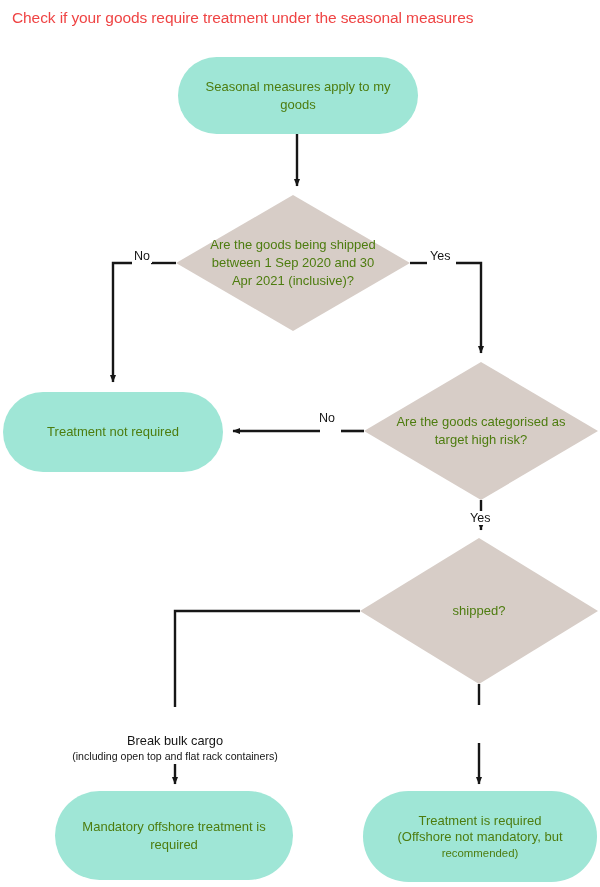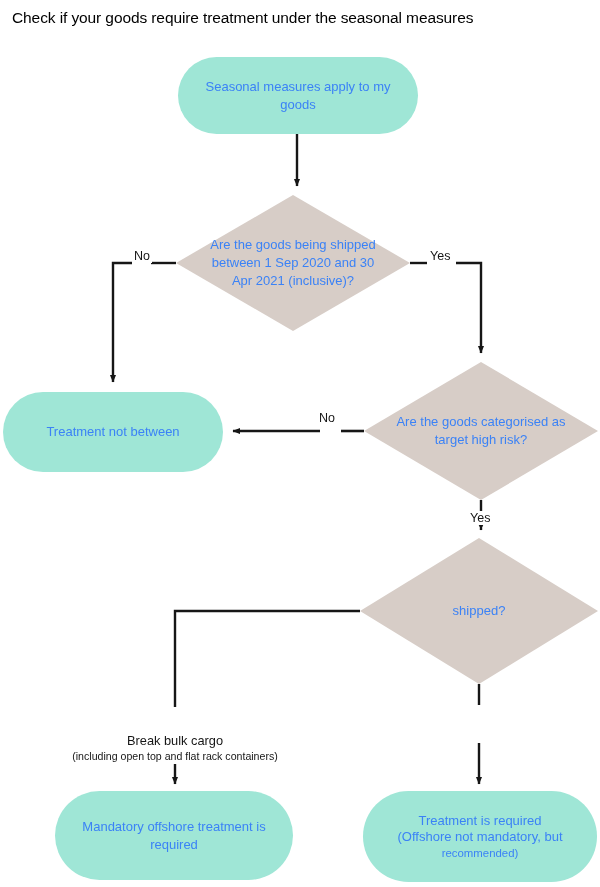--- a/index.html
+++ b/index.html
@@ -17,40 +17,40 @@
     height: 887px;
     background: #ffffff;
     overflow: hidden;
   }
   #flow-title {
     position: absolute;
     left: 12px;
     top: 8px;
     font-size: 15.5px;
     line-height: 20px;
-    color: #000000;
+    color: #ef4444;
     white-space: nowrap;
     letter-spacing: -0.1px;
   }
   svg#flow-canvas {
     position: absolute;
     left: 0;
     top: 0;
     width: 600px;
     height: 887px;
   }
   .node-label {
     position: absolute;
     display: flex;
     flex-direction: column;
     align-items: center;
     justify-content: center;
     text-align: center;
     pointer-events: none;
-    color: #3b82f6;
+    color: #4d7c0f;
   }
   .node-label .line {
     display: block;
     white-space: nowrap;
   }
   .terminator-text { font-size: 13px; line-height: 17.5px; }
   .decision-text   { font-size: 13px; line-height: 18px; }
   .edge-label {
     position: absolute;
     font-size: 12.5px;
@@ -137,21 +137,21 @@
     <span class="line">goods</span>
   </div>
 
   <div class="node-label decision-text" style="left:178px; top:195px; width:230px; height:136px;">
     <span class="line">Are the goods being shipped</span>
     <span class="line">between 1 Sep 2020 and 30</span>
     <span class="line">Apr 2021 (inclusive)?</span>
   </div>
 
   <div class="node-label terminator-text" style="left:3px; top:392px; width:220px; height:80px;">
-    <span class="line">Treatment not between</span>
+    <span class="line">Treatment not required</span>
   </div>
 
   <div class="node-label decision-text" style="left:366px; top:362px; width:230px; height:138px;">
     <span class="line">Are the goods categorised as</span>
     <span class="line">target high risk?</span>
   </div>
 
   <div class="node-label decision-text" style="left:364px; top:538px; width:230px; height:146px;">
     <span class="line">shipped?</span>
   </div>

